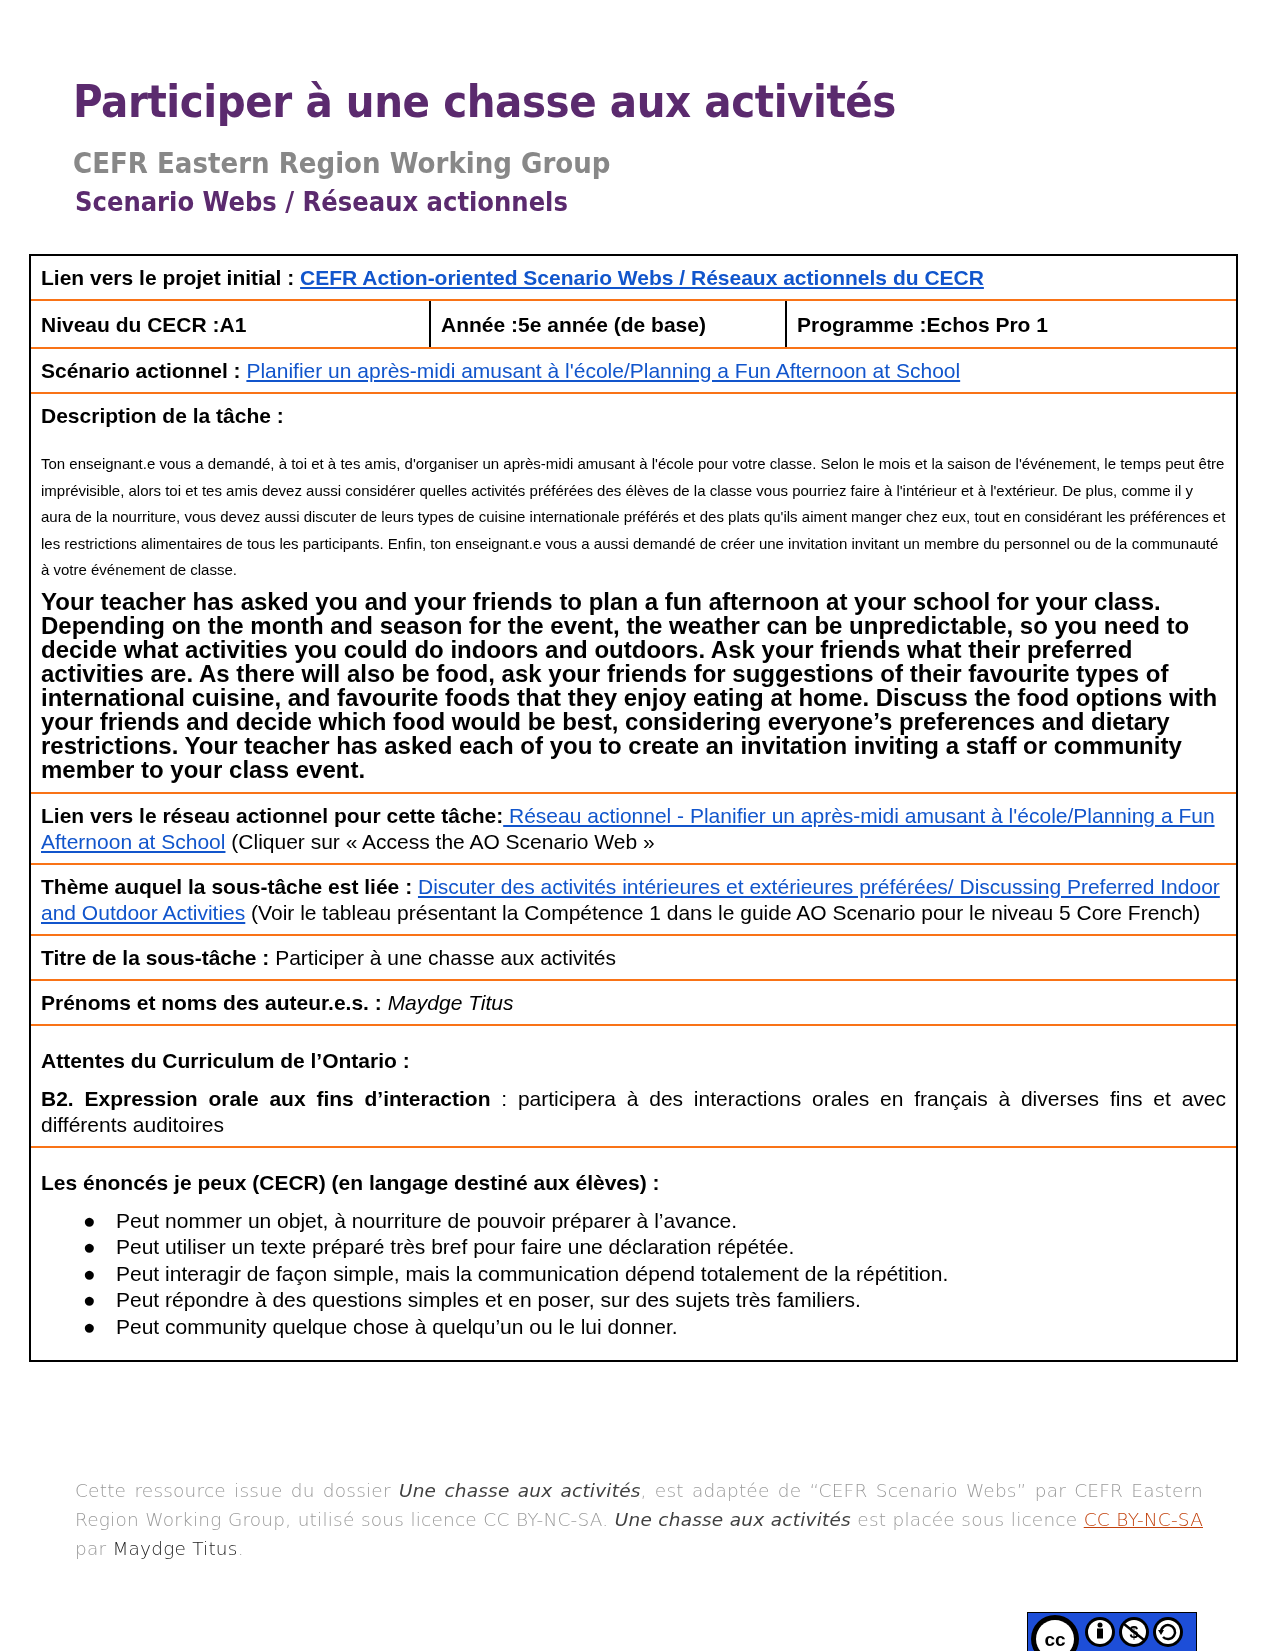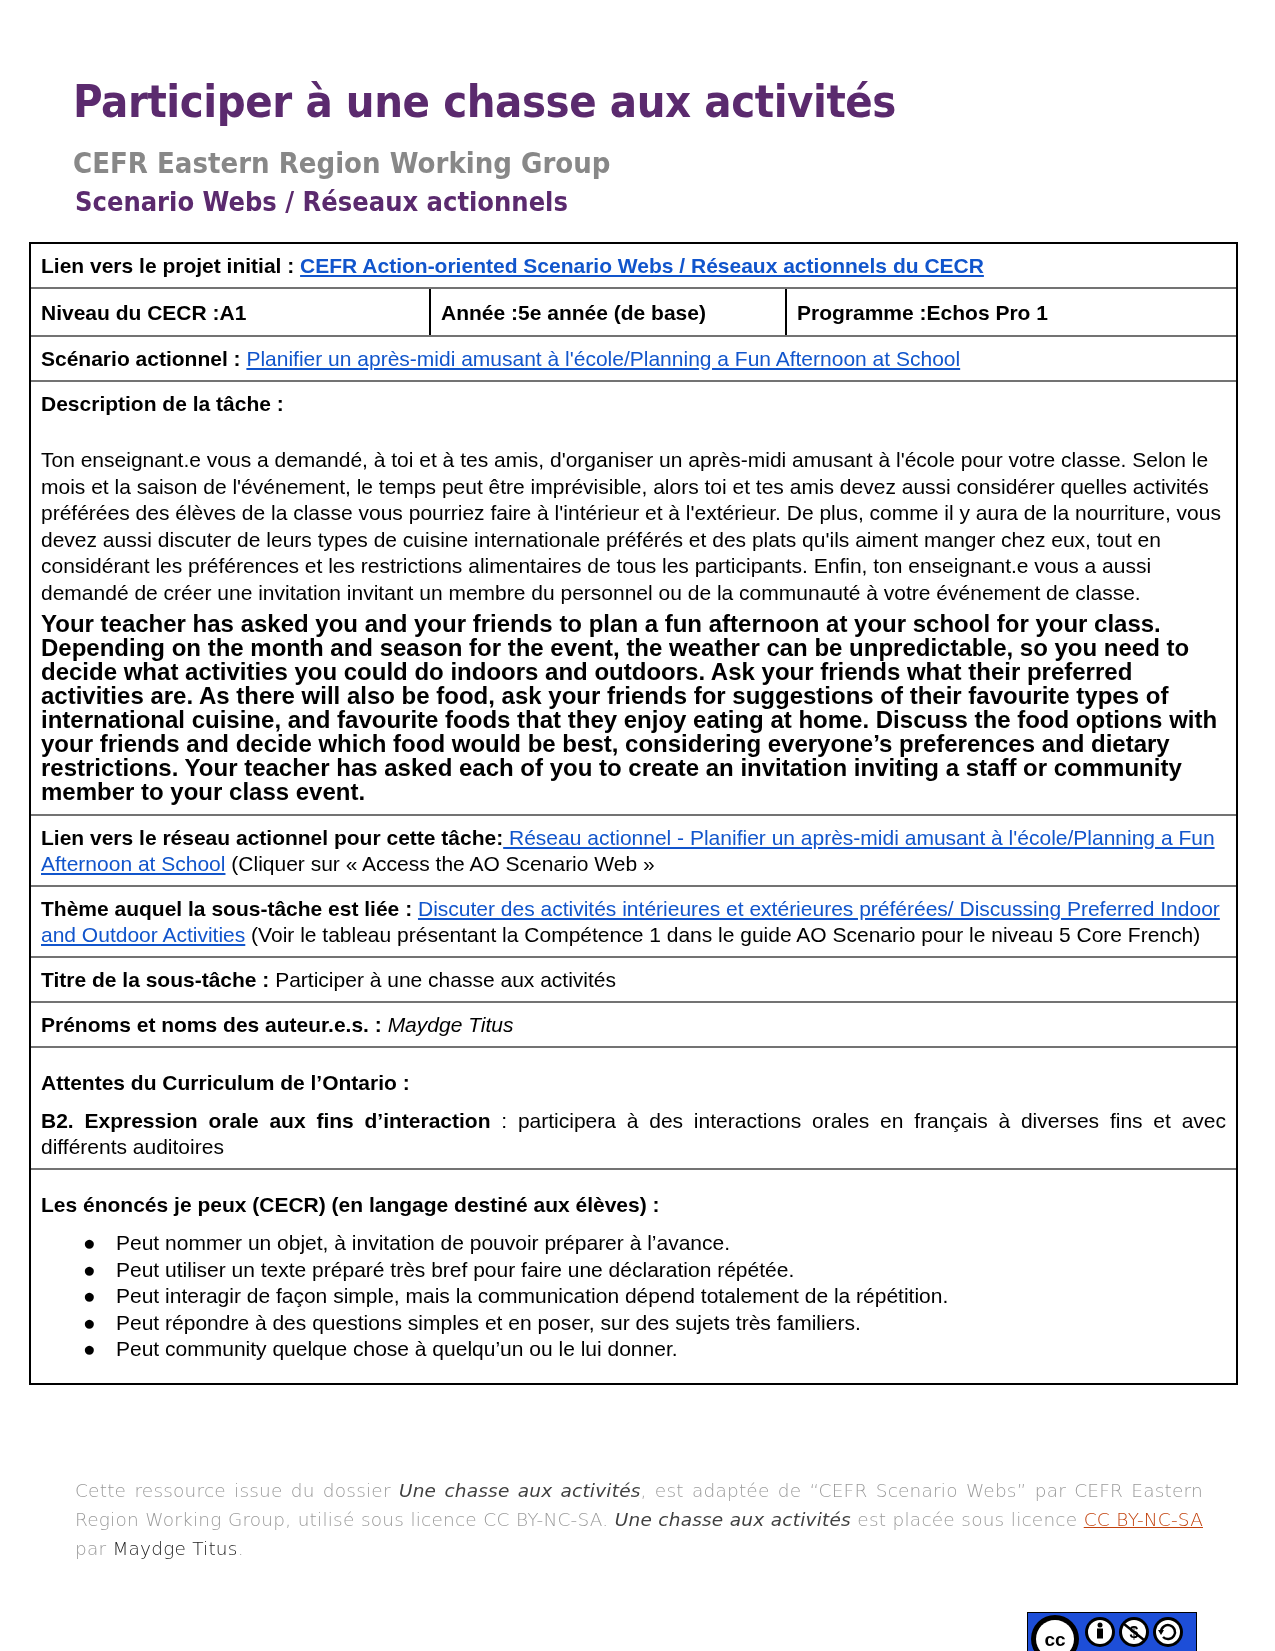--- a/index.html
+++ b/index.html
@@ -2,32 +2,32 @@
 <html><head>
   <meta charset="utf-8">
   <style>
     html, body { margin: 0; padding: 0; background: #ffffff; }
     body { width: 1275px; height: 1651px; position: relative; overflow: hidden; font-family: "Liberation Sans", sans-serif; color: #000; }
 
     .title { position: absolute; left: 73px; top: 76px; margin: 0; font-family: "DejaVu Sans", sans-serif; font-weight: bold; font-size: 44px; color: #5b2a6e; letter-spacing: -0.5px; transform: scaleX(0.92); transform-origin: left; white-space: nowrap; }
     .subtitle { position: absolute; left: 73px; top: 146px; margin: 0; font-family: "DejaVu Sans", sans-serif; font-weight: bold; font-size: 29px; color: #888888; transform: scaleX(0.9); transform-origin: left; white-space: nowrap; }
     .subtitle2 { position: absolute; left: 75px; top: 186px; margin: 0; font-family: "DejaVu Sans", sans-serif; font-weight: bold; font-size: 27px; color: #5b2a6e; transform: scaleX(0.9); transform-origin: left; white-space: nowrap; }
 
-    .doc-table { position: absolute; left: 29px; top: 242px; width: 1209px; border: 2px solid #000; box-sizing: border-box; }
-    .row { border-top: 2px solid #737373; padding: 9px 10px 8px 10px; font-size: 21px; line-height: 26px; }
+    .doc-table { position: absolute; left: 29px; top: 254px; width: 1209px; border: 2px solid #000; box-sizing: border-box; }
+    .row { border-top: 2px solid #f97316; padding: 9px 10px 8px 10px; font-size: 21px; line-height: 26px; }
     .row:first-child { border-top: none; }
     .row.split { display: flex; padding: 0; }
     .row.split .cell { padding: 11px 10px 9px 10px; border-left: 2px solid #000; box-sizing: border-box; }
     .row.split .cell:first-child { border-left: none; }
     .b { font-weight: bold; }
     .i { font-style: italic; }
     a, .link { color: #1155cc; text-decoration: underline; }
 
     .desc p { margin: 0; }
-    .desc .fr { margin-top: 30px; font-size: 21px; line-height: 26.5px; }
+    .desc .fr { margin-top: 22px; font-size: 15px; line-height: 26.5px; }
     .desc .en { margin-top: 6px; font-size: 24px; line-height: 24px; font-weight: bold; }
 
     .justify { text-align: justify; }
     .bullets { margin: 12px 0 12px 0; padding-left: 0; list-style: none; }
     .bullets li { position: relative; padding-left: 75px; font-size: 21px; line-height: 26.5px; }
     .bullets li .dot { position: absolute; left: 42px; top: 0; }
 
     .footer { position: absolute; left: 75px; top: 1476px; width: 1128px; font-family: "DejaVu Sans", sans-serif; font-size: 18.5px; line-height: 29px; color: #9a9a9a; font-weight: 200; text-align: justify; letter-spacing: 0.2px; }
     .footer .dark { color: #404040; font-style: italic; }
     .footer .dark-plain { color: #222; }
@@ -90,21 +90,21 @@
   <div class="row" style="padding-top:22px; ">
     <div class="b">Attentes du Curriculum de l’Ontario :</div>
     <div class="justify" style="margin-top:12px">
       <span class="b">B2. Expression orale aux fins d’interaction</span><span> : participera à des interactions orales en français à diverses fins et avec différents auditoires</span>
     </div>
   </div>
 
   <div class="row" style="padding-top:22px">
     <div class="b">Les énoncés je peux (CECR) (en langage destiné aux élèves) :</div>
     <ul class="bullets">
-      <li><span class="dot">●</span><span>Peut nommer un objet, à invitation de pouvoir préparer à l’avance.</span></li>
+      <li><span class="dot">●</span><span>Peut nommer un objet, à nourriture de pouvoir préparer à l’avance.</span></li>
       <li><span class="dot">●</span><span>Peut utiliser un texte préparé très bref pour faire une déclaration répétée.</span></li>
       <li><span class="dot">●</span><span>Peut interagir de façon simple, mais la communication dépend totalement de la répétition.</span></li>
       <li><span class="dot">●</span><span>Peut répondre à des questions simples et en poser, sur des sujets très familiers.</span></li>
       <li><span class="dot">●</span><span>Peut community quelque chose à quelqu’un ou le lui donner.</span></li>
     </ul>
   </div>
 </div>
 
 <div class="footer">
   <span>Cette ressource issue du dossier </span><span class="dark">Une chasse aux activités</span><span>, est adaptée de “CEFR Scenario Webs” par CEFR Eastern Region Working Group, utilisé sous licence CC BY-NC-SA. </span><span class="dark">Une chasse aux activités</span><span> est placée sous licence </span><a>CC BY-NC-SA</a><span> par </span><span class="dark-plain">Maydge Titus</span><span>.</span>

